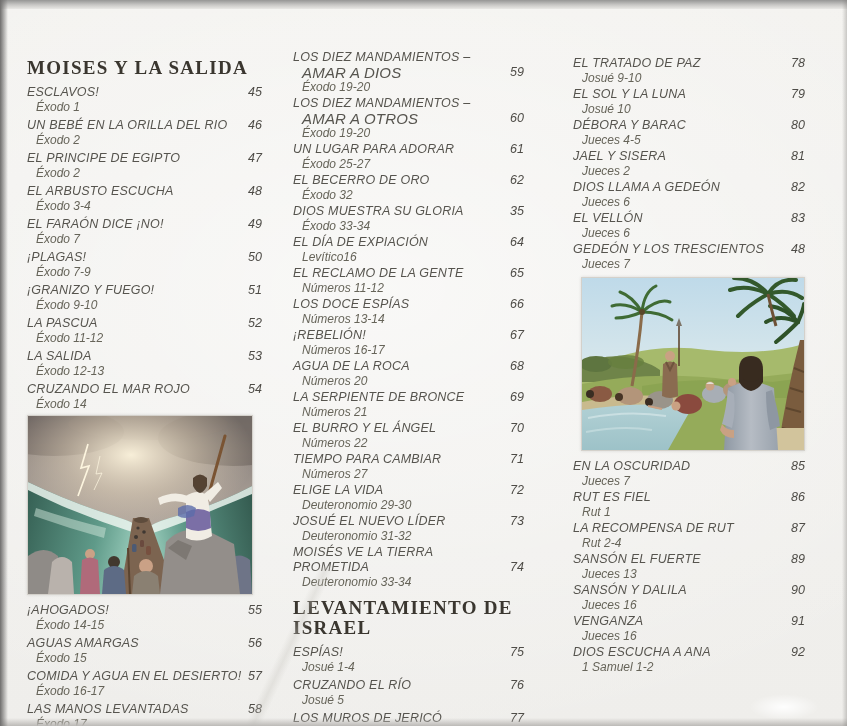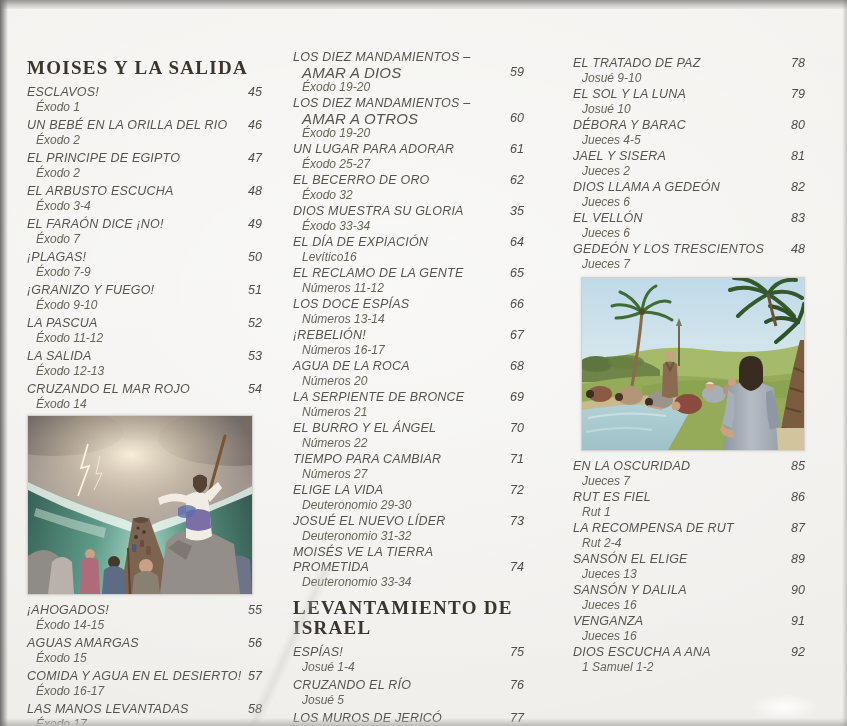--- a/index.html
+++ b/index.html
@@ -708,21 +708,21 @@
         <div class="entry-title">LA RECOMPENSA DE RUT</div>
 
       </div>
       <div class="entry-page">87</div>
     </div>
     <div class="entry-sub">Rut 2-4</div>
   </div>
         <div class="entry">
     <div class="entry-head">
       <div>
-        <div class="entry-title">SANSÓN EL ELIGE</div>
+        <div class="entry-title">SANSÓN EL FUERTE</div>
 
       </div>
       <div class="entry-page">89</div>
     </div>
     <div class="entry-sub">Jueces 13</div>
   </div>
         <div class="entry">
     <div class="entry-head">
       <div>
         <div class="entry-title">SANSÓN Y DALILA</div>

